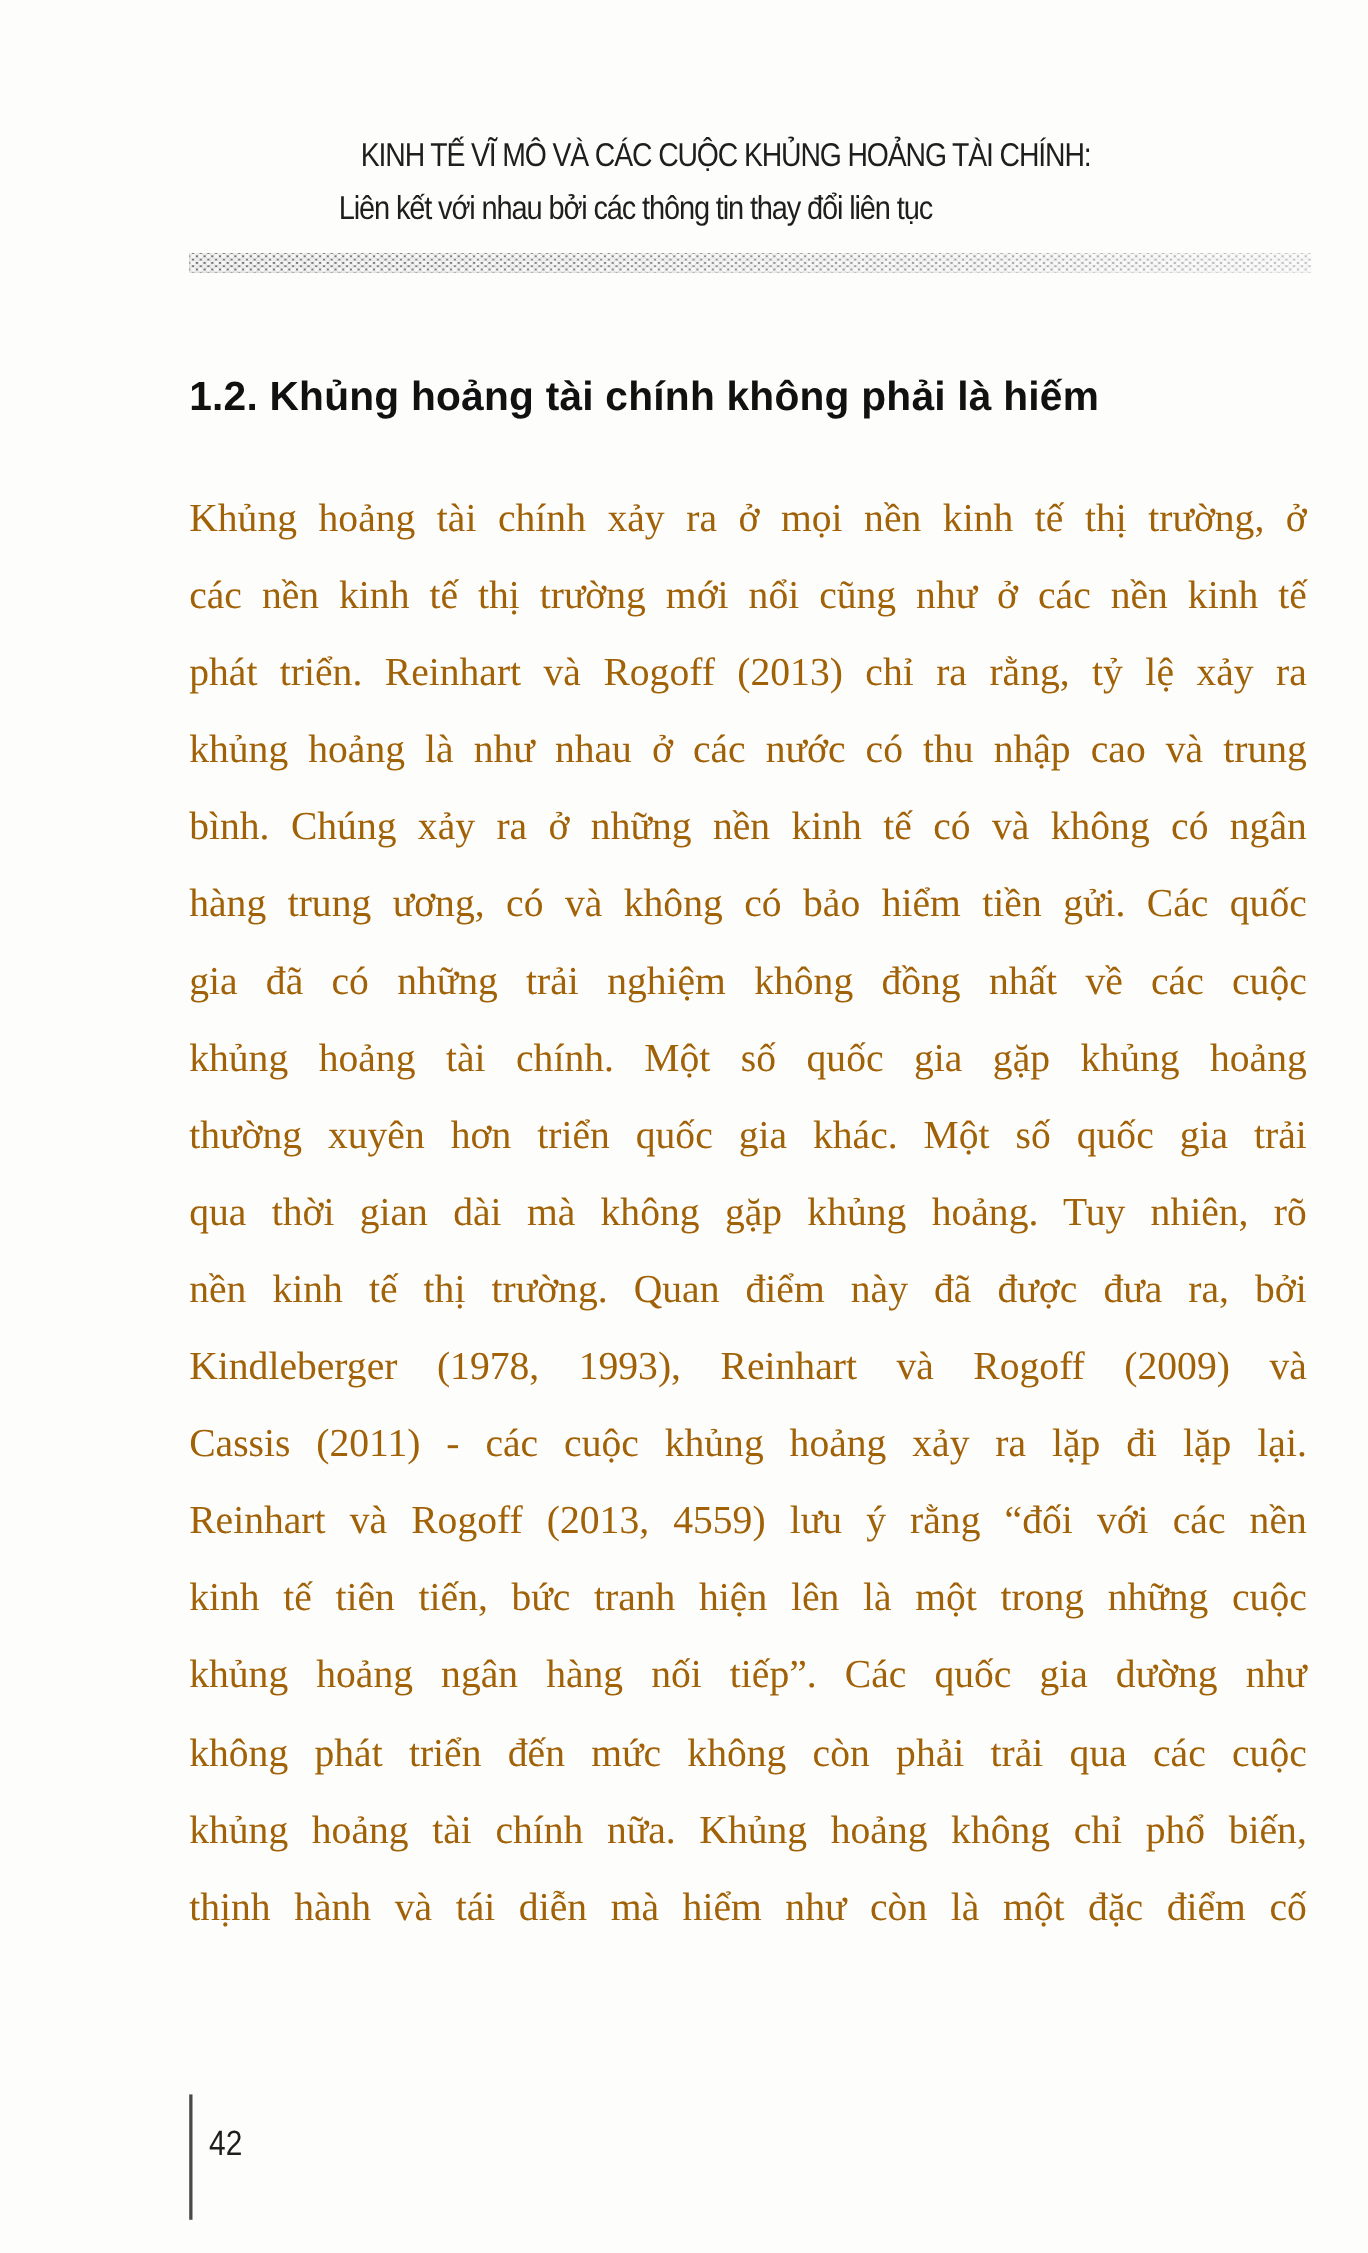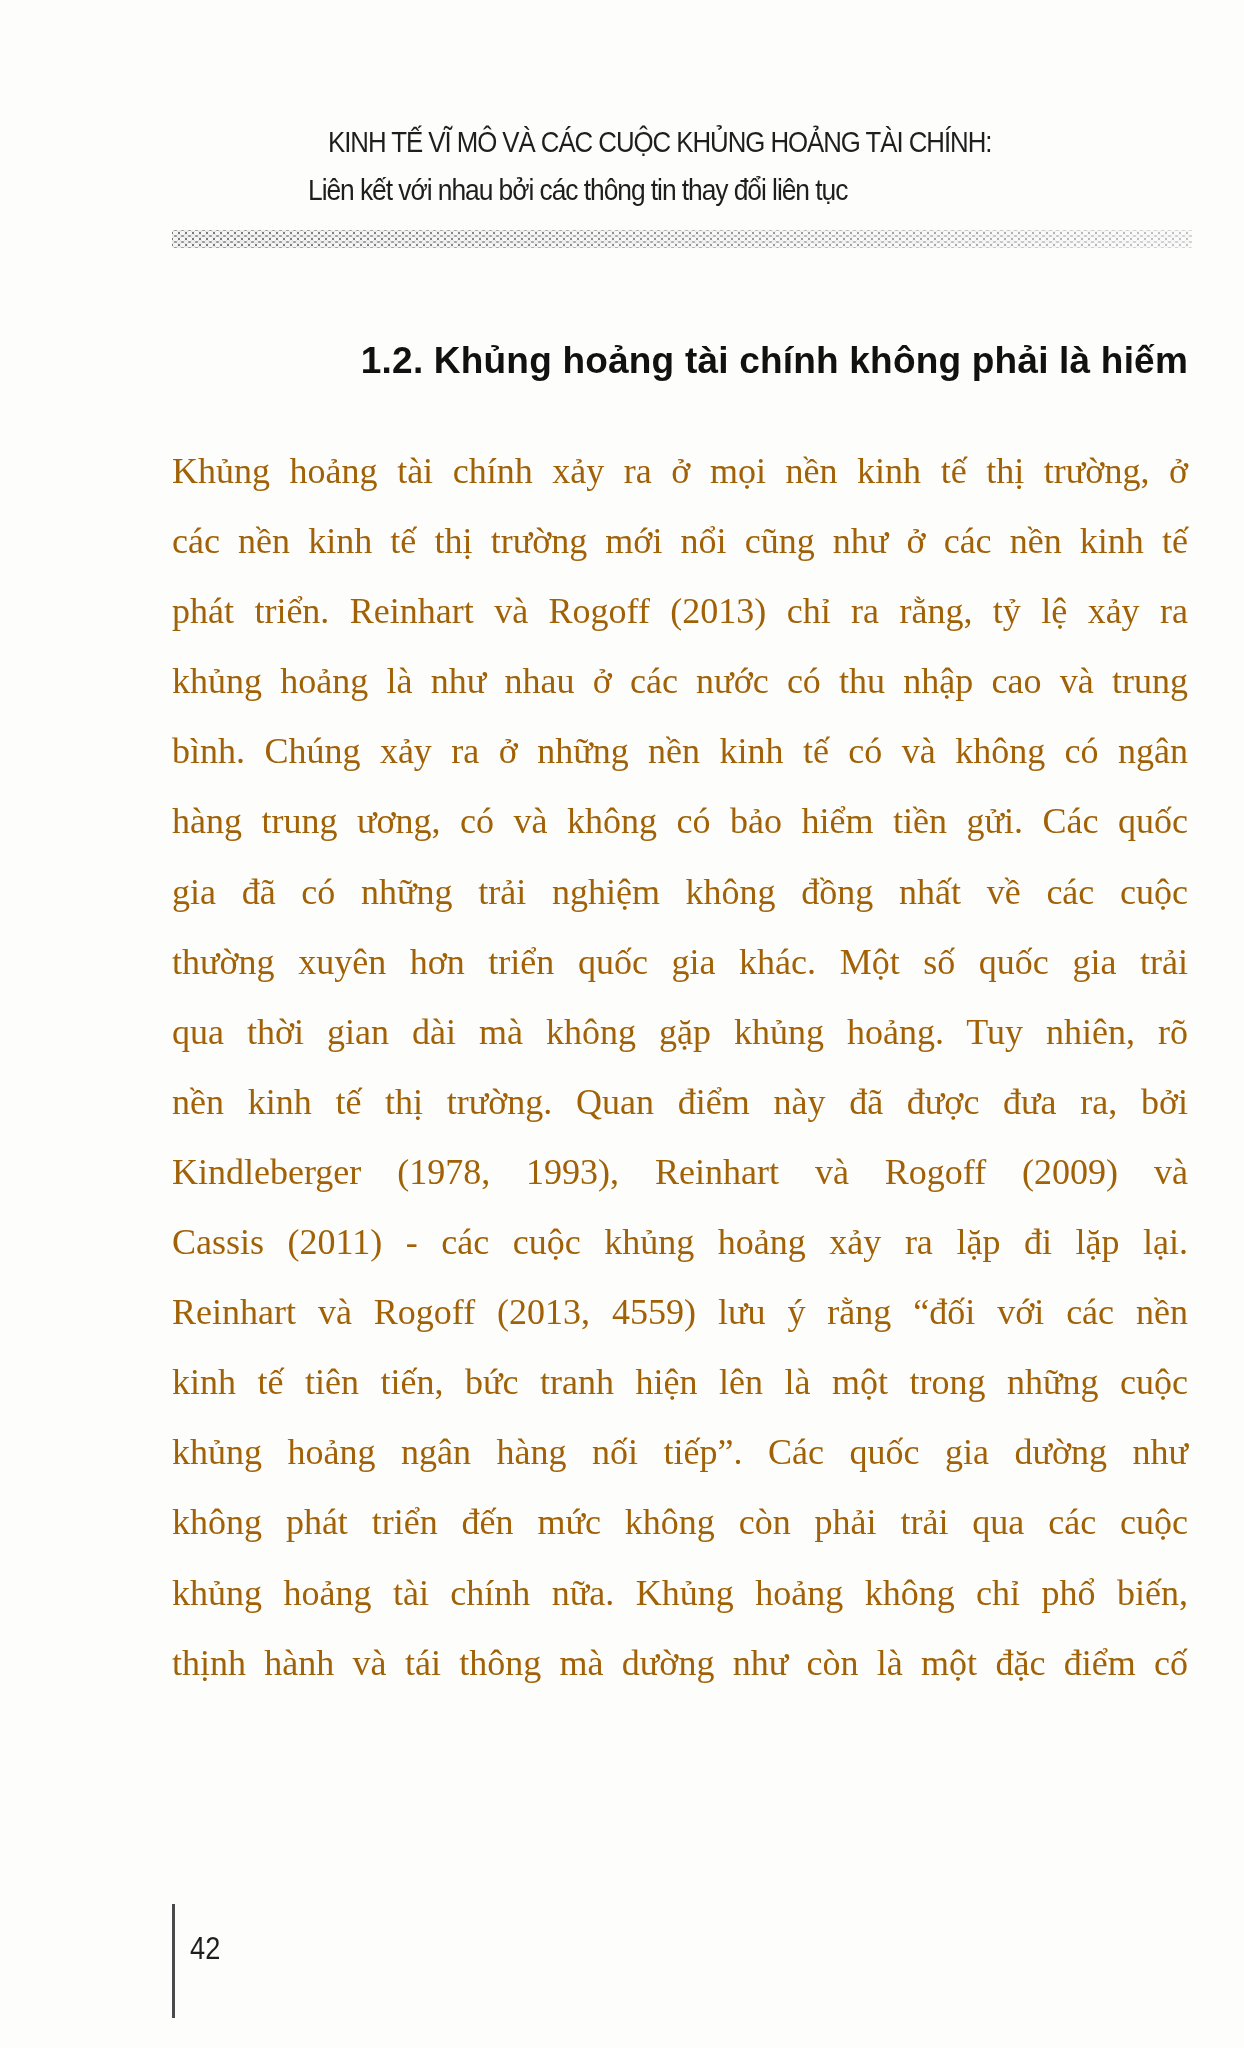--- a/index.html
+++ b/index.html
@@ -57,21 +57,21 @@
       inset: 0;
       background-image: radial-gradient(circle at 50% 50%, rgba(255,255,255,0.9) 0 2.2px, transparent 2.8px);
       background-size: 7px 6px;
       background-position: 3.5px 3px;
     }
     .section-heading {
       position: absolute;
       left: 172px;
       top: 336px;
       width: 1016px;
-      text-align: right;
+      text-align: left;
       font-family: "Liberation Sans", sans-serif;
       font-weight: bold;
       font-size: 37px;
       line-height: 50px;
       color: #111;
       margin: 0;
       letter-spacing: 0.2px;
     }
     .body-text {
       position: absolute;
@@ -124,27 +124,28 @@
 <h2 class="section-heading">1.2. Khủng hoảng tài chính không phải là hiếm</h2>
 
 <div class="body-text">
   <span class="line">Khủng hoảng tài chính xảy ra ở mọi nền kinh tế thị trường, ở</span>
   <span class="line">các nền kinh tế thị trường mới nổi cũng như ở các nền kinh tế</span>
   <span class="line">phát triển. Reinhart và Rogoff (2013) chỉ ra rằng, tỷ lệ xảy ra</span>
   <span class="line">khủng hoảng là như nhau ở các nước có thu nhập cao và trung</span>
   <span class="line">bình. Chúng xảy ra ở những nền kinh tế có và không có ngân</span>
   <span class="line">hàng trung ương, có và không có bảo hiểm tiền gửi. Các quốc</span>
   <span class="line">gia đã có những trải nghiệm không đồng nhất về các cuộc</span>
+  <span class="line">khủng hoảng tài chính. Một số quốc gia gặp khủng hoảng</span>
   <span class="line">thường xuyên hơn triển quốc gia khác. Một số quốc gia trải</span>
   <span class="line">qua thời gian dài mà không gặp khủng hoảng. Tuy nhiên, rõ</span>
   <span class="line">nền kinh tế thị trường. Quan điểm này đã được đưa ra, bởi</span>
   <span class="line">Kindleberger (1978, 1993), Reinhart và Rogoff (2009) và</span>
   <span class="line">Cassis (2011) - các cuộc khủng hoảng xảy ra lặp đi lặp lại.</span>
   <span class="line">Reinhart và Rogoff (2013, 4559) lưu ý rằng “đối với các nền</span>
   <span class="line">kinh tế tiên tiến, bức tranh hiện lên là một trong những cuộc</span>
   <span class="line">khủng hoảng ngân hàng nối tiếp”. Các quốc gia dường như</span>
   <span class="line">không phát triển đến mức không còn phải trải qua các cuộc</span>
   <span class="line">khủng hoảng tài chính nữa. Khủng hoảng không chỉ phổ biến,</span>
-  <span class="line">thịnh hành và tái thông mà dường như còn là một đặc điểm cố</span>
+  <span class="line">thịnh hành và tái diễn mà hiểm như còn là một đặc điểm cố</span>
 </div>
 
 <div class="page-footer-rule"></div>
 <div class="page-number">42</div>
 
 </body></html>

